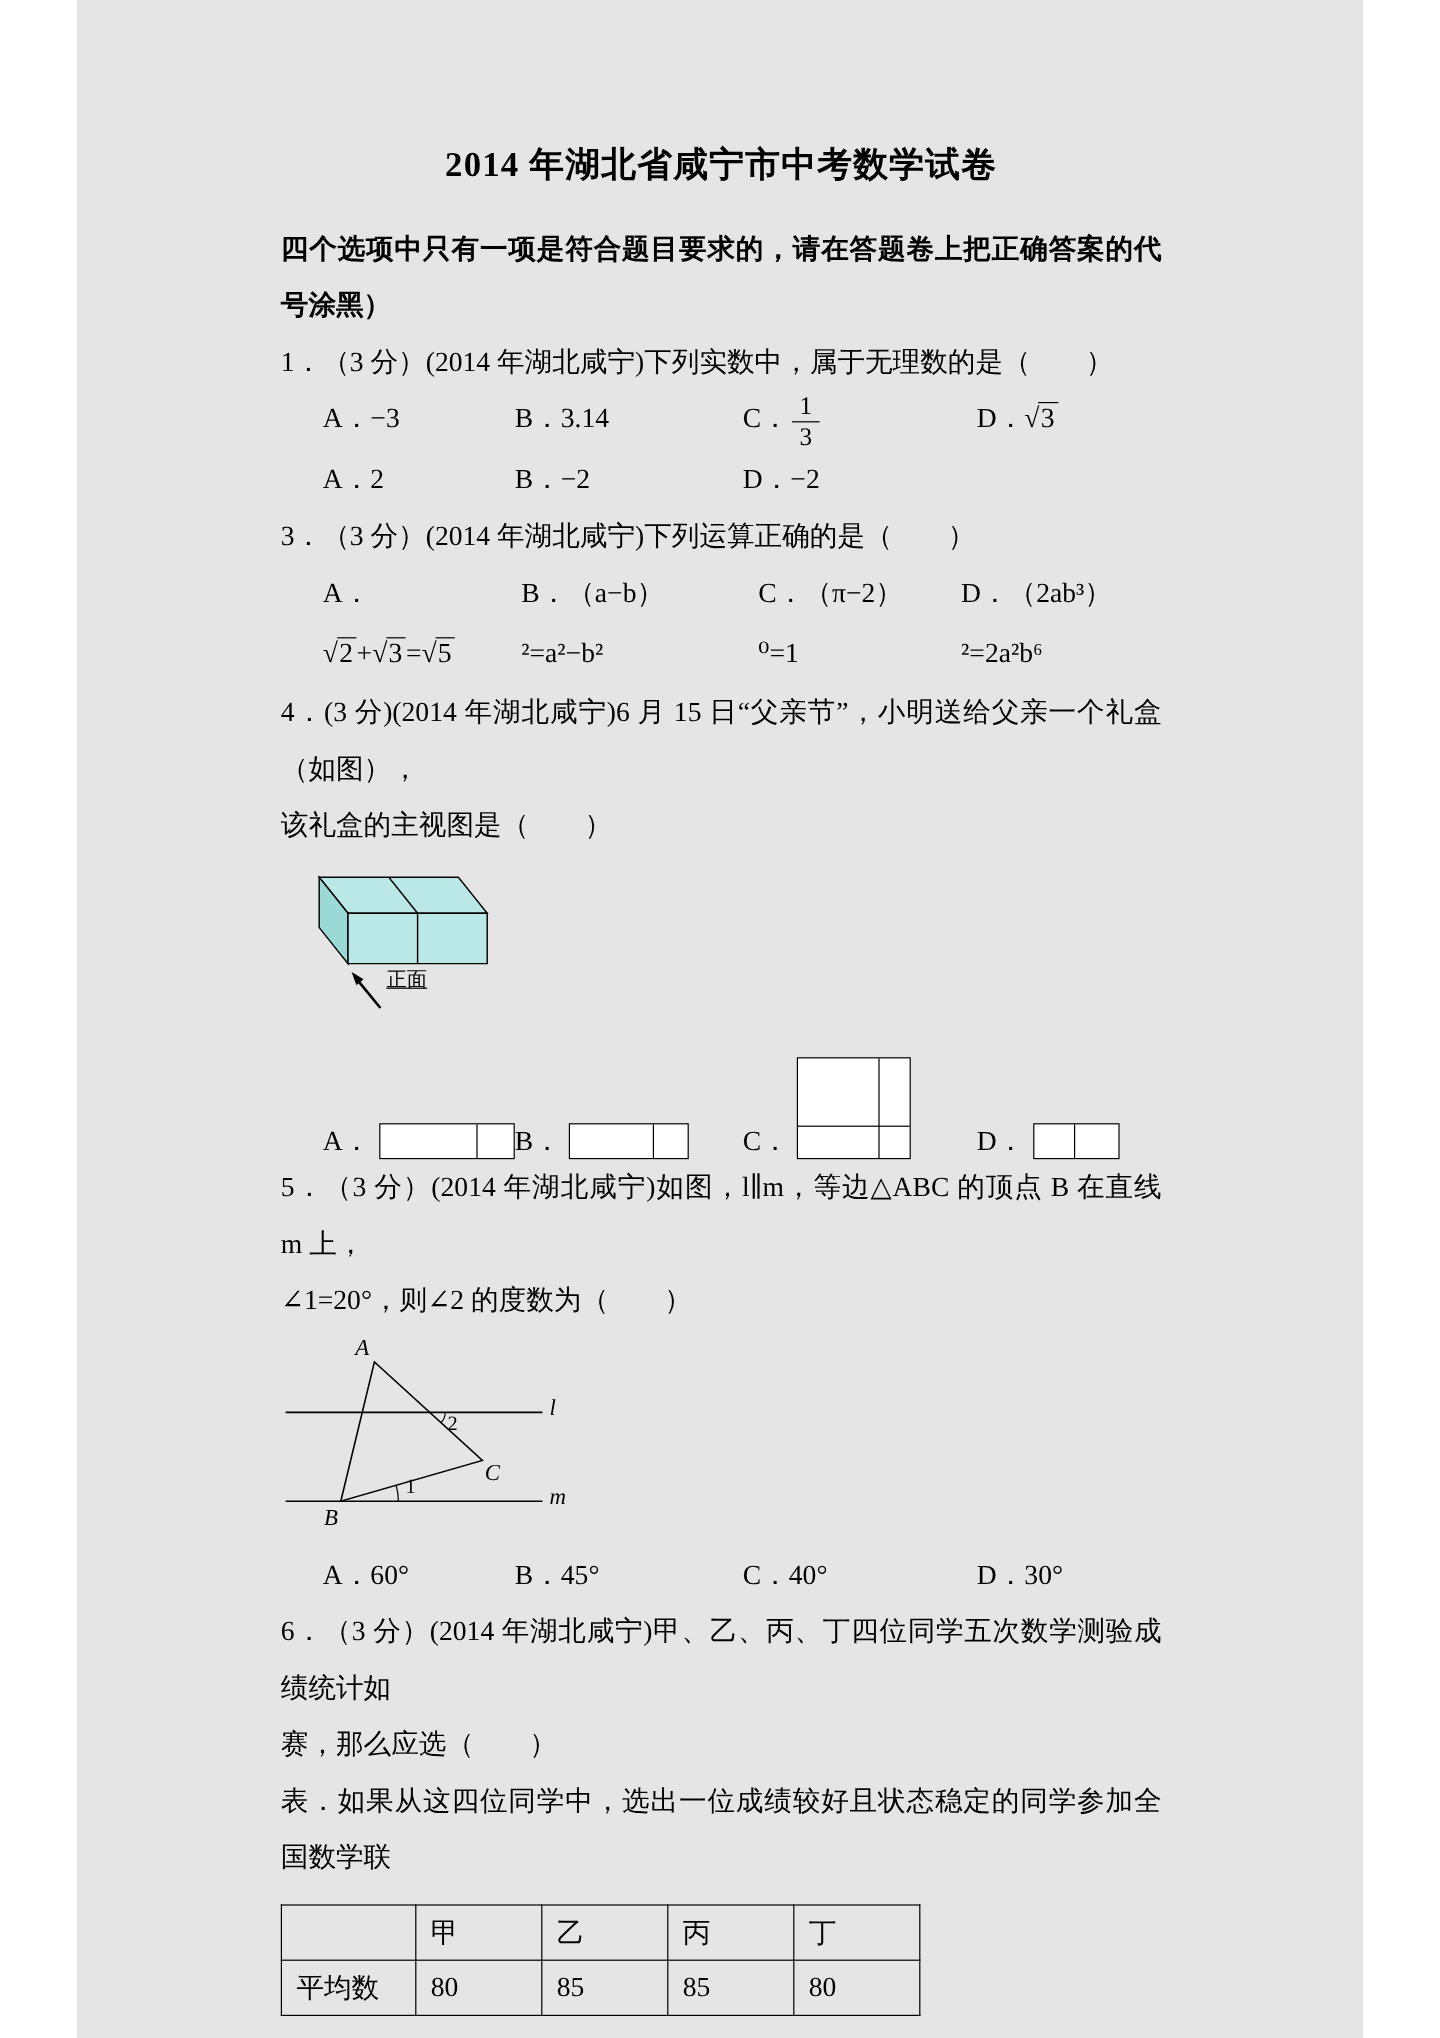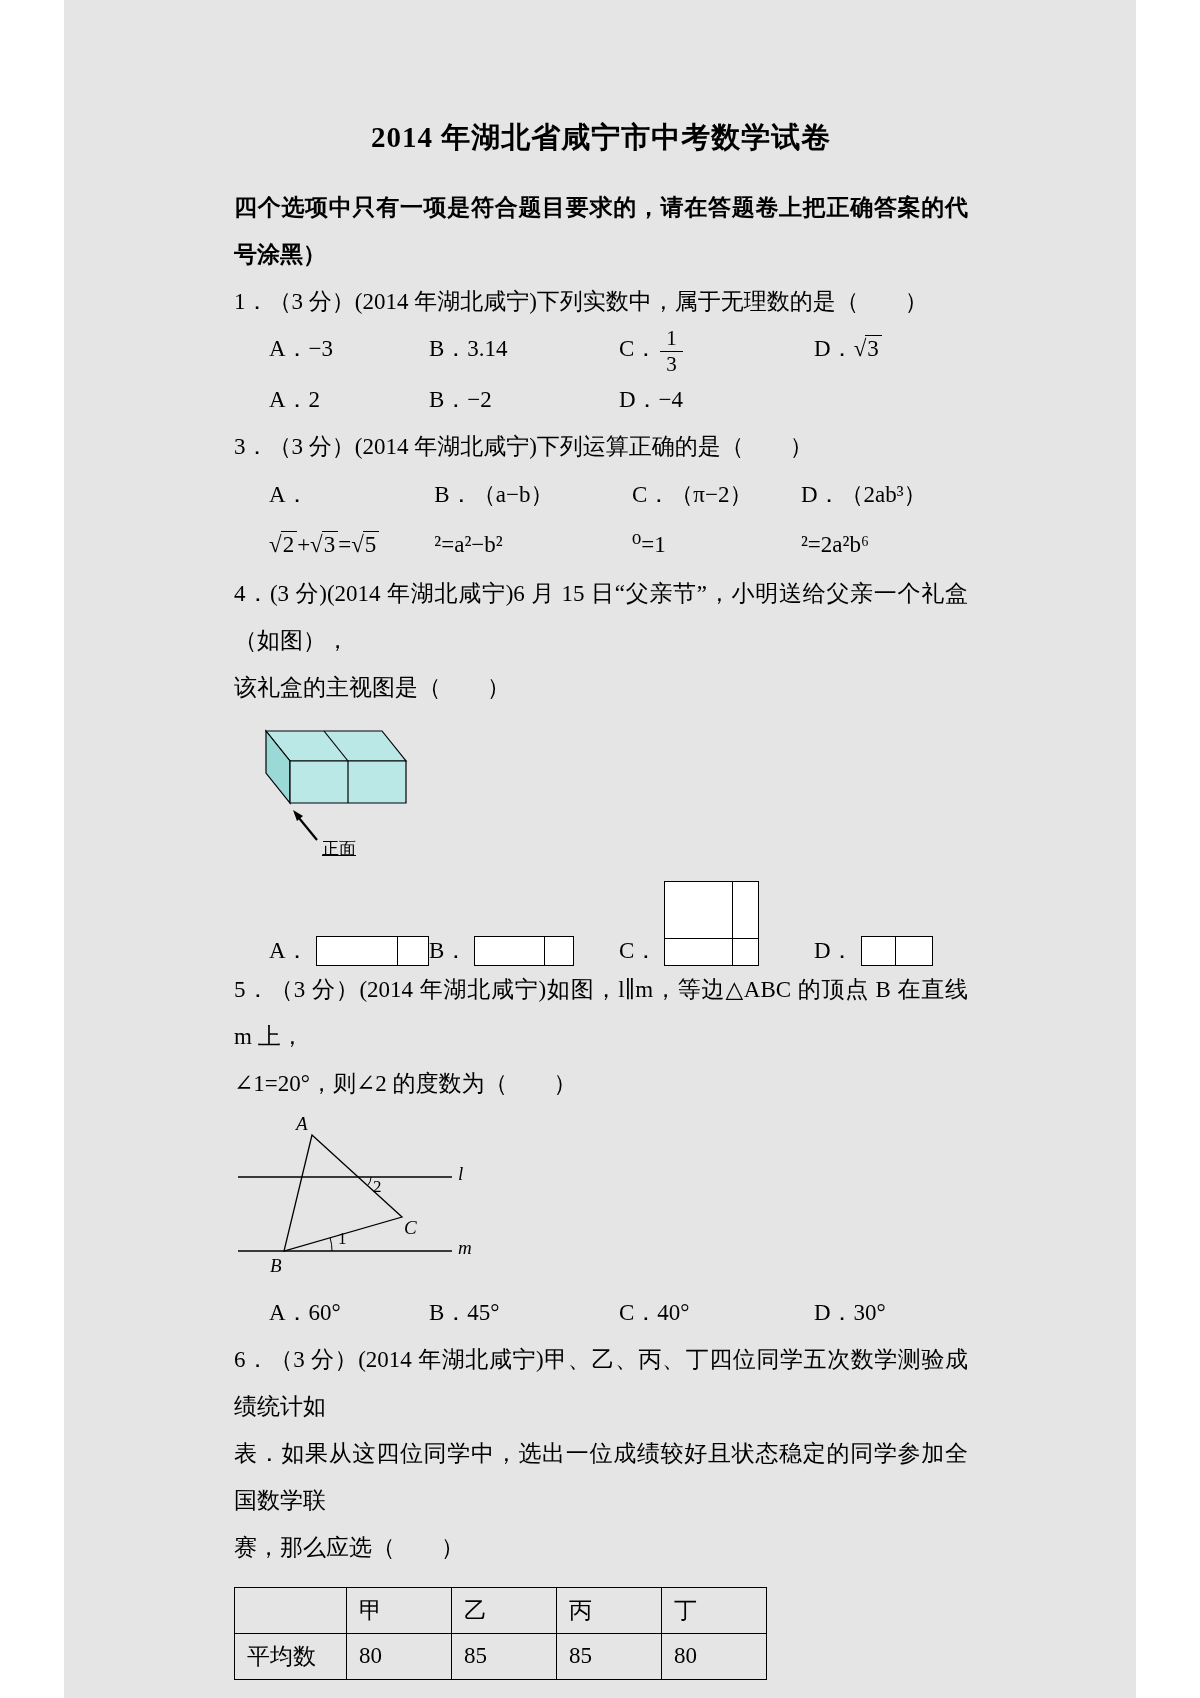--- a/index.html
+++ b/index.html
@@ -16,21 +16,21 @@
   .q3row{display:flex;gap:36px;padding-left:35px;align-items:baseline;line-height:50px}
   
   .frac{display:inline-flex;flex-direction:column;align-items:center;vertical-align:middle;
         font-size:21px;line-height:1.15;margin-left:3px}
   .frac .num{border-bottom:1.4px solid #000;padding:0 6px 1px}
   
   .sqrt{white-space:nowrap}
   .sqrt .rad{border-top:1.4px solid #000;padding:0 3px 0 2px;margin-left:-1px}
   
   .box-figure{position:relative;width:200px;height:134px;margin:12px 0 4px 28px}
-  .fig-label{position:absolute;left:60px;top:114px;font-size:17px;text-decoration:underline}
+  .fig-label{position:absolute;left:60px;top:82px;font-size:17px;text-decoration:underline}
   
   .q4row{align-items:end;margin-top:24px}
   .figopt{display:flex;align-items:flex-end;gap:7px;line-height:normal}
   .optlabel{line-height:30px}
   .rect-fig{position:relative;display:inline-block;border:1.5px solid #000;background:#fff;vertical-align:bottom}
   .vline{position:absolute;top:0;bottom:0;width:0;border-left:1.5px solid #000}
   .hline{position:absolute;left:0;right:0;height:0;border-top:1.5px solid #000}
   
   .tri-figure{position:relative;width:270px;height:170px;margin:12px 0 0 0}
   .tri-label{position:absolute;font-size:19px;font-style:italic;font-family:"Liberation Serif",serif}
@@ -59,21 +59,21 @@
             <span class="den">3</span>
           </span></span>
       <span><span>D．</span><span class="sqrt"><span>√</span><span class="rad">3</span></span></span>
     </div>
   </div>
 
   <div>
     <div class="options grid4">
       <span>A．2</span>
       <span>B．−2</span>
-      <span>D．−4</span>
+      <span>D．−2</span>
     </div>
   </div>
 
   <div>
     <p class="line">3．（3 分）(2014 年湖北咸宁)下列运算正确的是（　　）</p>
     <div class="options q3row">
       <span><span>A．</span><span class="sqrt"><span>√</span><span class="rad">2</span></span><span>+</span><span class="sqrt"><span>√</span><span class="rad">3</span></span><span>=</span><span class="sqrt"><span>√</span><span class="rad">5</span></span></span>
       <span>B．（a−b）²=a²−b²</span>
       <span>C．（π−2）⁰=1</span>
       <span>D．（2ab³）²=2a²b⁶</span>
@@ -150,22 +150,22 @@
     <div class="options grid4">
       <span>A．60°</span>
       <span>B．45°</span>
       <span>C．40°</span>
       <span>D．30°</span>
     </div>
   </div>
 
   <div>
     <p class="line">6．（3 分）(2014 年湖北咸宁)甲、乙、丙、丁四位同学五次数学测验成绩统计如</p>
+    <p class="line">赛，那么应选（　　）</p>
     <p class="line">表．如果从这四位同学中，选出一位成绩较好且状态稳定的同学参加全国数学联</p>
-    <p class="line">赛，那么应选（　　）</p>
 
     <table class="score-table">
       <tbody>
           <tr>
         <td class="c0"></td>
         <td>甲</td>
         <td>乙</td>
         <td>丙</td>
         <td>丁</td>
       </tr>

